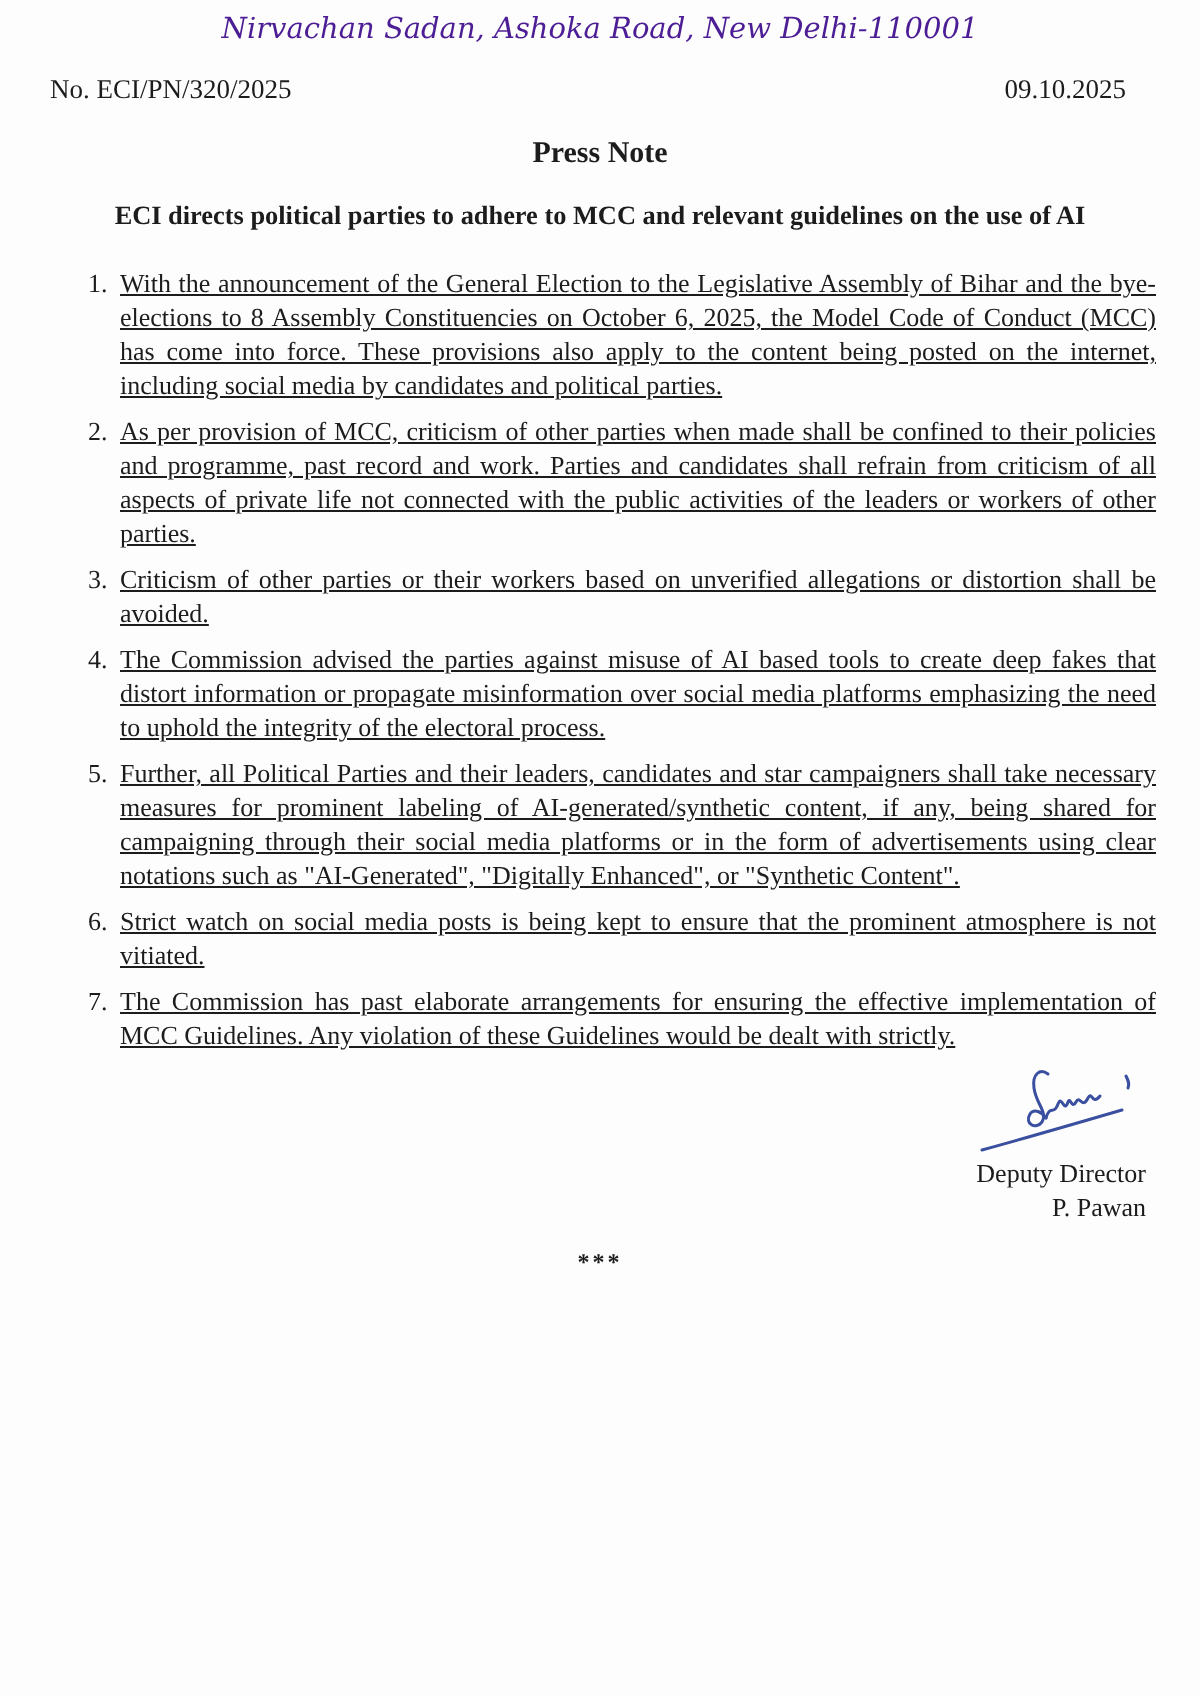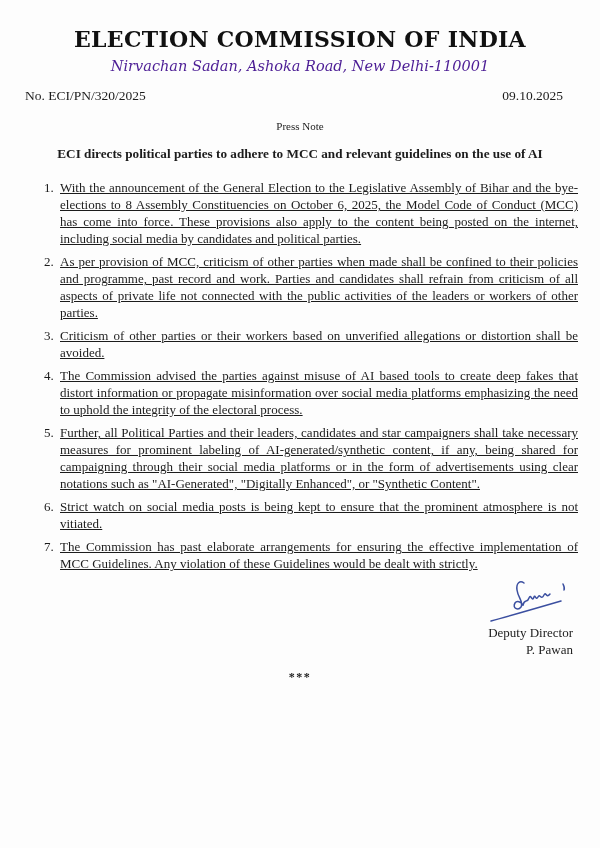--- a/index.html
+++ b/index.html
@@ -35,22 +35,22 @@
   .meta-row {
     margin-top: 14px;
     padding: 0 37px 0 25px;
     display: flex;
     justify-content: space-between;
     font-size: 13.5px;
   }
   .doc-type {
     margin-top: 16px;
     text-align: center;
-    font-weight: normal;
-    font-size: 11px;
+    font-weight: bold;
+    font-size: 15px;
   }
   .subject {
     margin-top: 13px;
     text-align: center;
     font-weight: bold;
     font-size: 13.2px;
     line-height: 17px;
   }
   .subject .line { white-space: nowrap; }
   ol.body-list {
@@ -80,21 +80,20 @@
     font-weight: bold;
     font-size: 12px;
     letter-spacing: 1.5px;
   }
 </style>
 </head>
 <body>
 
 <div class="page">
 
-  <div class="org-title">ELECTION COMMISSION OF INDIA</div>
 
   <div class="org-address">Nirvachan Sadan, Ashoka Road, New Delhi-110001</div>
 
   <div class="meta-row">
     <span>No. ECI/PN/320/2025</span>
     <span>09.10.2025</span>
   </div>
 
   <div class="doc-type">Press Note</div>
 

